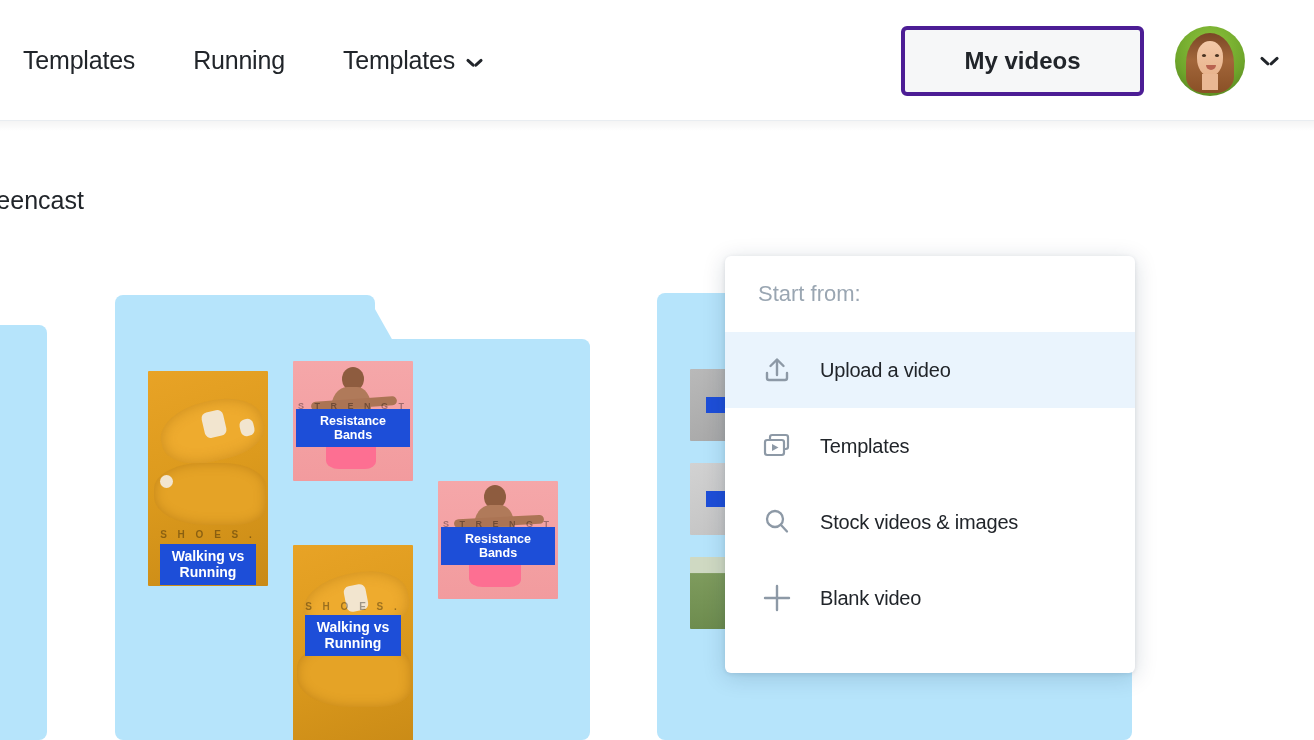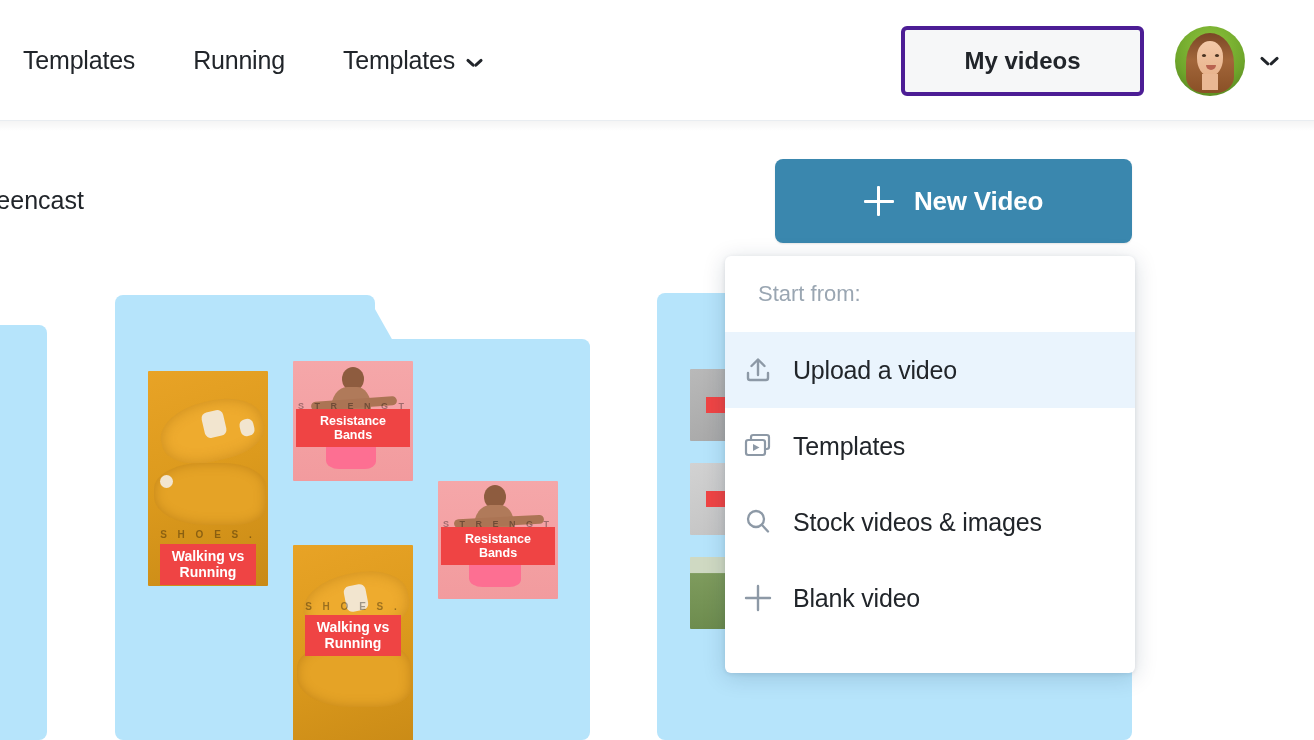--- a/index.html
+++ b/index.html
@@ -96,21 +96,21 @@
   .plus-ico::after  { top: 0; left: 13.5px; height: 30px; width: 3px; }
 
   
   .folders-area { position: absolute; left: 0; top: 255px; width: 1314px; height: 485px; }
   .folder { position: absolute; }
   .tab-part, .body-part {
     position: absolute; background: #b6e4fb;
   }
   .thumb { position: absolute; overflow: hidden; border-radius: 1px; }
   .cap {
-    position: absolute; background: #ef4444; color: #fff; font-weight: bold;
+    position: absolute; background: #1d4ed8; color: #fff; font-weight: bold;
     text-align: center; line-height: 1.12; padding: 5px 9px; white-space: pre-line;
   }
   .faint {
     position: absolute; width: 100%; text-align: center; color: rgba(0,0,0,.35);
     font-weight: bold; letter-spacing: 4px;
   }
 
   
   .shoe-bg { position: absolute; inset: 0; background: linear-gradient(160deg,#e8a326 0%, #dc9a1d 48%, #c98a16 100%); }
   .shoe-sole {
@@ -145,22 +145,22 @@
     position: absolute; left: 725px; top: 256px; width: 410px; height: 417px;
     background: #ffffff; border-radius: 6px;
     box-shadow: 0 4px 22px rgba(20,40,70,.17), 0 1px 4px rgba(20,40,70,.10);
     overflow: hidden; z-index: 40;
   }
   .dd-title {
     height: 76px; display: flex; align-items: center; padding-left: 33px;
     font-size: 22px; color: #9aa6b2;
   }
   .dd-item {
-    height: 76px; display: flex; align-items: center; gap: 16px; padding-left: 14px;
-    font-size: 25px; color: #21252a; cursor: pointer; letter-spacing: -0.2px;
+    height: 76px; display: flex; align-items: center; gap: 24px; padding-left: 33px;
+    font-size: 20px; color: #21252a; cursor: pointer; letter-spacing: -0.2px;
   }
   .dd-item.active { background: #eaf4fd; }
   .dd-ico { width: 38px; height: 38px; flex: none; display: flex; align-items: center; justify-content: center; }
 
   .shadowline { position: absolute; left: 0; top: 121px; width: 1314px; height: 10px;
     background: linear-gradient(180deg, rgba(0,0,0,.045), rgba(0,0,0,0)); }
 </style>
 </head>
 <body>
 
@@ -195,24 +195,20 @@
         </div>
         <span class="av-chev"></span>
       </div>
     </div>
   </div>
   <div class="shadowline"></div>
 
   <div class="breadcrumb-title">reencast</div>
 
 
-  <div class="new-video-btn">
-    <span class="plus-ico"></span>
-    <span class="lbl">New Video</span>
-  </div>
 
   <div class="folders-area">
 
     <div class="folder" style="left:-58px; top:70px; width:105px; height:415px;">
       <div class="tab-part" style="left:0; top:0; width:105px; height:415px; border-radius:8px;"></div>
 
     </div>
 
     <div class="folder" style="left:115px; top:40px; width:475px; height:445px;">
       <div class="tab-part" style="left:0; top:0; width:260px; height:70px; border-radius:8px 8px 0 0;"></div>

